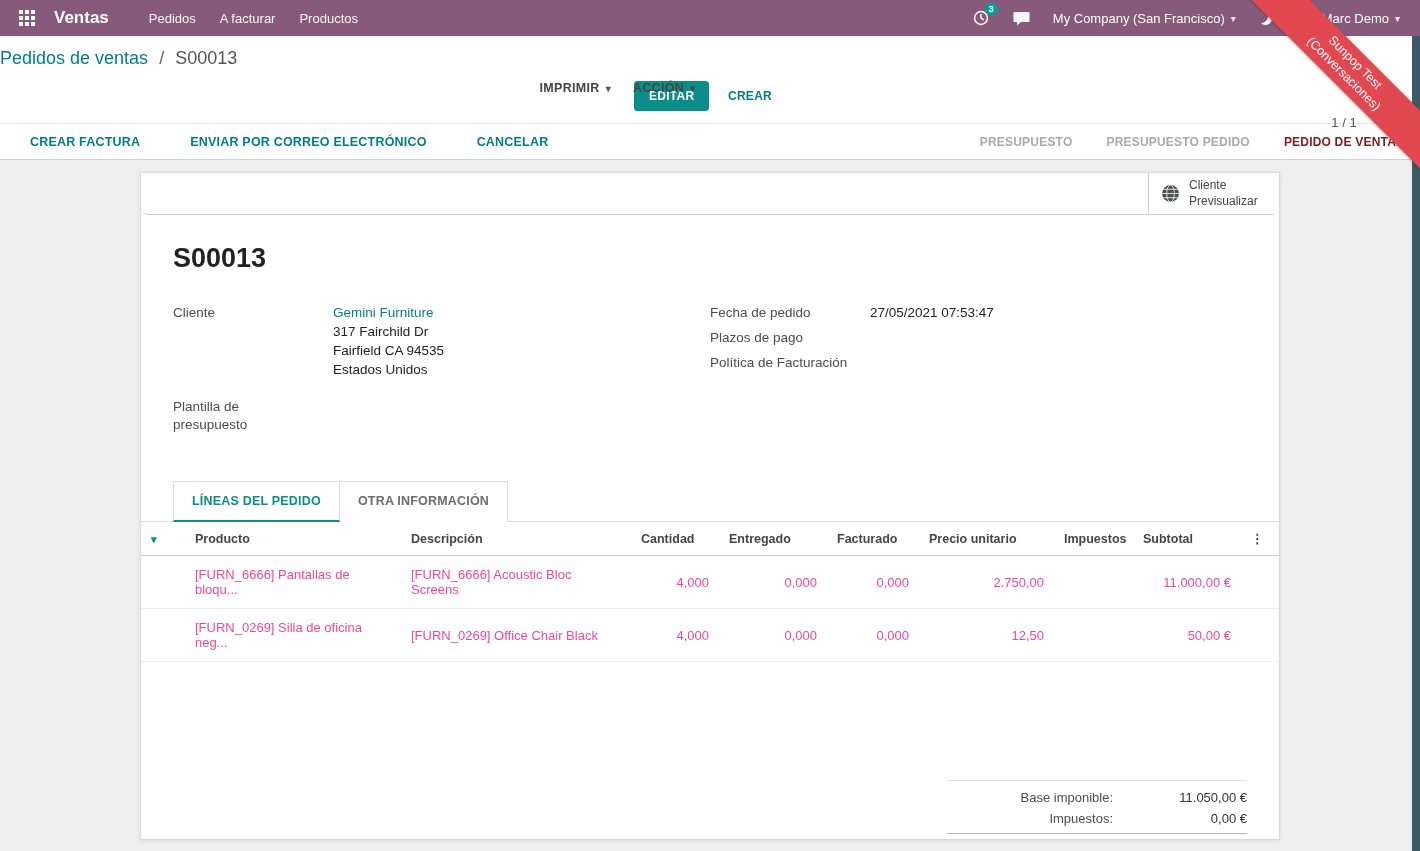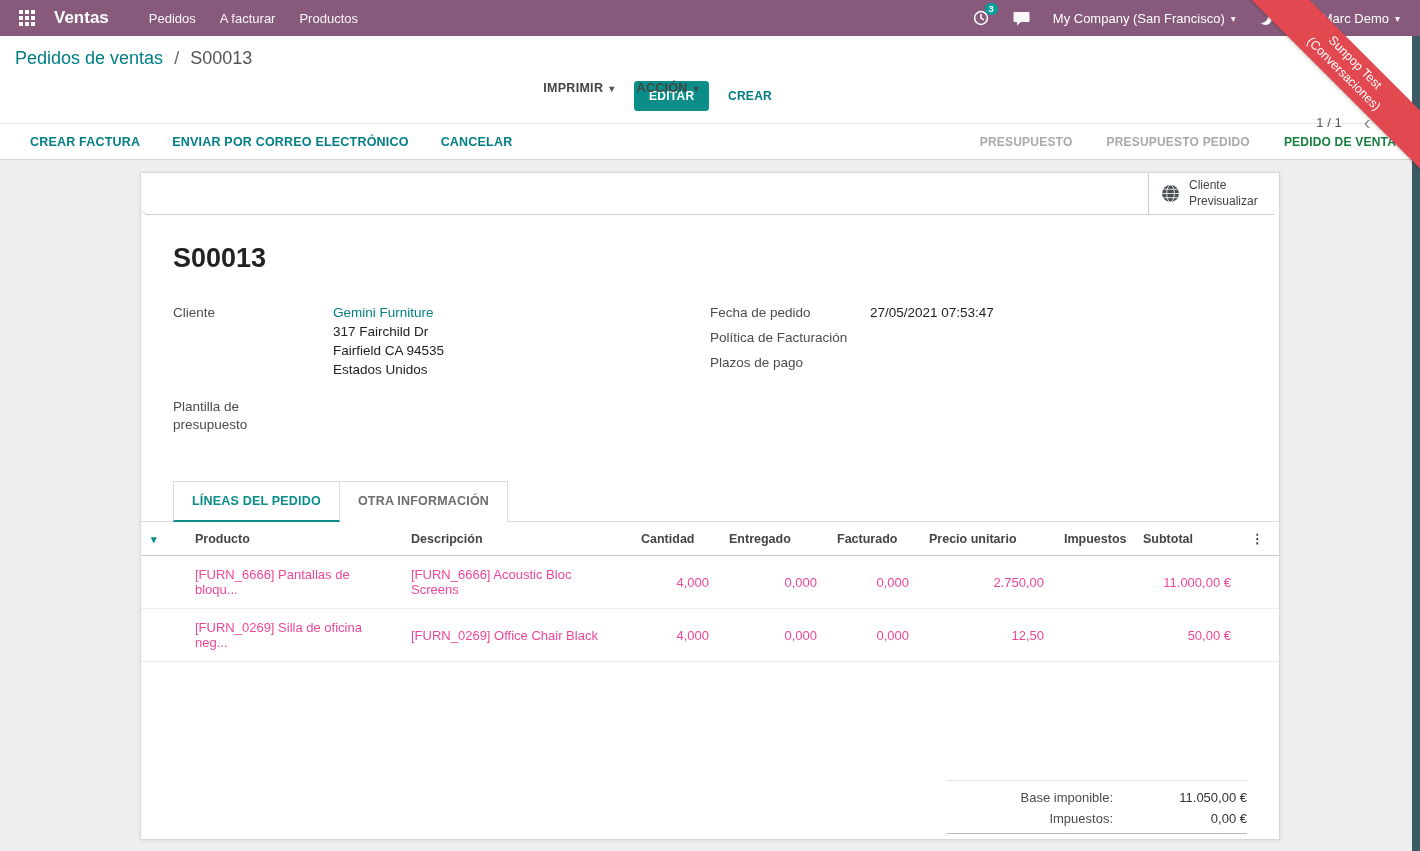--- a/index.html
+++ b/index.html
@@ -41,21 +41,21 @@
   
   .ribbon-wrap { position:absolute; top:0; right:0; width:210px; height:210px; overflow:hidden; z-index:50; pointer-events:none; }
   .ribbon-band {
     position:absolute; top:48px; right:-74px; width:290px;
     transform:rotate(45deg);
     background:#E2484F; color:#fff; text-align:center;
     padding:5px 0; box-shadow:0 1px 3px rgba(0,0,0,.25);
   }
   .ribbon-band span { display:inline-block; width:150px; font-size:12.5px; line-height:1.25; }
   
-  .control-panel { background:#fff; padding:12px 15px 8px; }
+  .control-panel { background:#fff; padding:12px 0 8px; }
   .breadcrumb { font-size:18px; margin-bottom:12px; }
   .breadcrumb a { color:#017E84; text-decoration:none; cursor:pointer; }
   .breadcrumb .sep { color:#666; margin:0 6px; }
   .breadcrumb .current { color:#555; }
   .cp-row { display:flex; align-items:center; position:relative; height:34px;flex-direction:column; }
   .btn-primary {
     background:#0B8E89; color:#fff; border:1px solid #0B8E89; border-radius:3px;
     font-size:12px; font-weight:bold; letter-spacing:.3px; padding:7px 14px; cursor:pointer;
     font-family:inherit;
   }
@@ -70,28 +70,28 @@
   }
   .btn-ghost .caret { color:#444; }
   .cp-right { margin-left:auto; display:flex; align-items:center; gap:4px; color:#555; }
   .pager-value { font-size:13px; margin-right:10px; }
   .pager-btn { background:none; border:none; font-size:20px; color:#8a8a8a; cursor:pointer; padding:0 8px; font-family:inherit; }
   
   .statusbar {
     background:#fff; border-top:1px solid #e7e7e7; border-bottom:1px solid #d2d2d2;
     display:flex; align-items:center; height:37px; padding:0 24px 0 16px;
   }
-  .sb-left { display:flex; gap:4px; }
+  .sb-left { display:flex; gap:22px; }
   .sb-btn {
     background:none; border:none; color:#017E84; font-size:12.5px; font-weight:bold;
     letter-spacing:.2px; padding:6px 14px; cursor:pointer; font-family:inherit;
   }
   .sb-states { margin-left:auto; display:flex; align-items:center; gap:34px; }
   .sb-state { font-size:12px; font-weight:bold; color:#a9a9a9; letter-spacing:.2px; cursor:pointer; }
-  .sb-state.active { color:#15803d; }
+  .sb-state.active { color:#7f1d1d; }
   
   .form-area { padding-top:12px; height:calc(851px - 36px - 128px); }
   .sheet {
     width:1140px; margin:0 auto; background:#fff;
     border:1px solid #d8d8d8; box-shadow:0 1px 5px rgba(0,0,0,.08);
     height:668px; position:relative; overflow:hidden;
   }
   .button-box { display:flex; justify-content:flex-end; border-bottom:1px solid #ccc; min-height:42px;border-radius:7px; }
   .stat-button {
     border-left:1px solid #ccc; display:flex; align-items:center; gap:9px;
@@ -270,25 +270,25 @@
             <div class="flabel wrap">Plantilla de presupuesto</div>
             <div class="fvalue"></div>
           </div>
         </div>
         <div class="fgroup">
           <div class="frow">
             <div class="flabel">Fecha de pedido</div>
             <div class="fvalue">27/05/2021 07:53:47</div>
           </div>
           <div class="frow">
+            <div class="flabel">Plazos de pago</div>
+            <div class="fvalue"></div>
+          </div>
+          <div class="frow">
             <div class="flabel">Política de Facturación</div>
-            <div class="fvalue"></div>
-          </div>
-          <div class="frow">
-            <div class="flabel">Plazos de pago</div>
             <div class="fvalue"></div>
           </div>
         </div>
       </div>
     </div>
 
     <div class="tabs-bar">
       <div class="tab active">LÍNEAS DEL PEDIDO</div>
       <div class="tab">OTRA INFORMACIÓN</div>
     </div>

